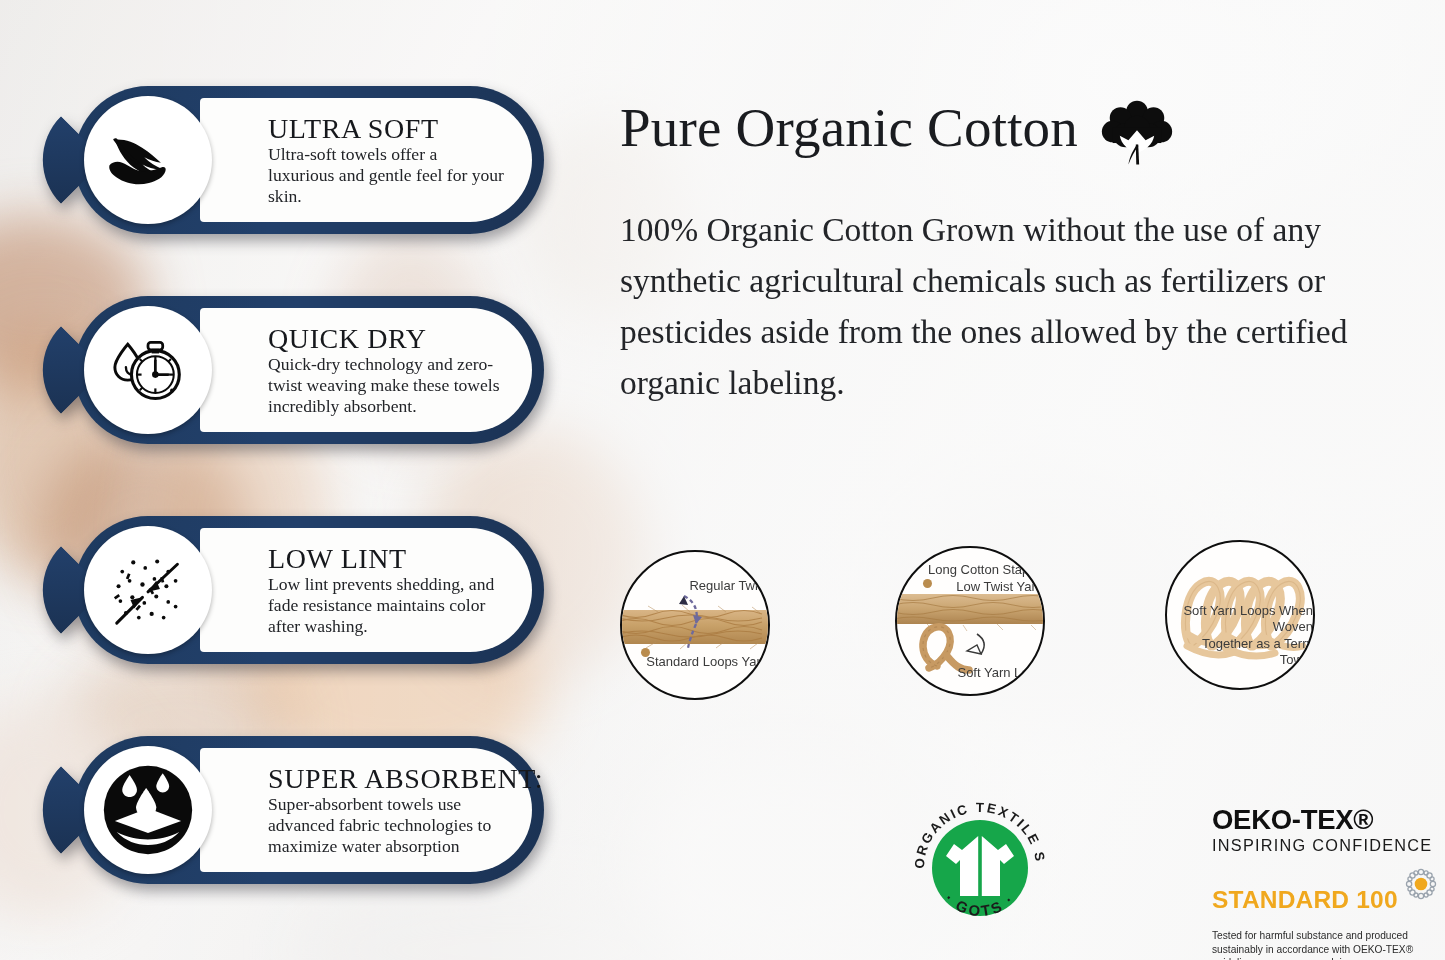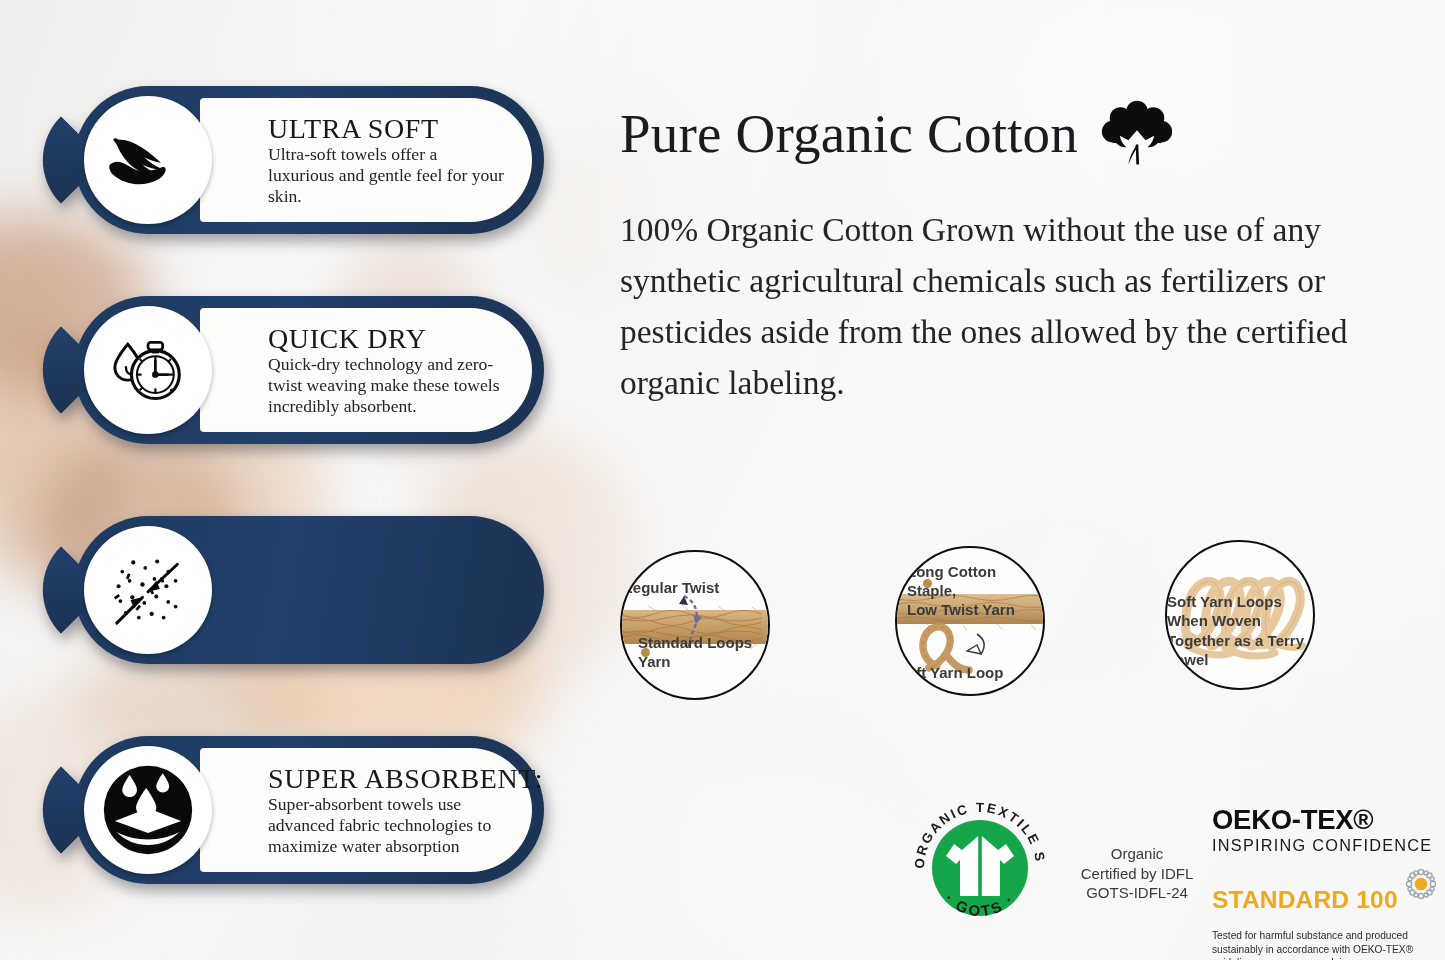--- a/index.html
+++ b/index.html
@@ -114,21 +114,21 @@
   .badge-1 { top: 86px; }
   .badge-2 { top: 296px; }
   .badge-3 { top: 516px; }
   .badge-4 { top: 736px; }
 
   
   .right { position: absolute; left: 612px; top: 0; width: 833px; height: 960px; }
 
   .headline-row {
     position: absolute; left: 8px; top: 100px;
-    display: flex; align-items: center; gap: 22px;
+    display: flex; align-items: flex-start; gap: 22px;
   }
   .headline {
     font-family: "Liberation Serif", serif;
     font-size: 55px;
     color: #1a1c20;
     letter-spacing: .2px;
     line-height: 1;
     white-space: nowrap;
   }
   .boll-icon { width: 74px; height: 66px; display: block; }
@@ -151,24 +151,24 @@
     background: #fffefd;
     border: 2.5px solid #0e0e0e;
     overflow: hidden;
   }
   .yarn-1 { left: 8px;   top: 10px; }
   .yarn-2 { left: 283px; top: 6px;  }
   .yarn-3 { left: 553px; top: 0;  }
   .yarn svg { position: absolute; left: 0; top: 0; width: 150px; height: 150px; }
   .yarn-label {
     position: absolute; left: 0; right: 0;
-    text-align: left;
+    text-align: right;
     font-family: "Liberation Sans", sans-serif;
-    font-size: 15px;
-    font-weight: bold;
+    font-size: 13px;
+    font-weight: normal;
     color: #3b3b3b;
     line-height: 1.28;
   }
   .yl-top    { top: 26px; }
   .yl-bottom { bottom: 27px; }
   .yl-2-top  { top: 14px; }
   .yl-2-bot  { bottom: 12px; }
   .yl-3-bot  { bottom: 19px; }
   .yarn-dot {
     position: absolute;
@@ -295,20 +295,24 @@
           <line x1="72" y1="41" x2="75" y2="38" stroke="#0a0a0a" stroke-width="2.2"></line>
           <line x1="44" y1="69" x2="41" y2="72" stroke="#0a0a0a" stroke-width="2.2"></line>
           <circle cx="76" cy="72" r="2" fill="#0a0a0a"></circle>
         </svg>
       </div>
     </div>
 
     <div class="badge badge-3">
       <div class="badge-shell"></div>
       <div class="badge-tail"></div>
+      <div class="badge-panel">
+        <div class="badge-title">LOW LINT</div>
+        <div class="badge-desc">Low lint prevents shedding, and fade resistance maintains color after washing.</div>
+      </div>
       <div class="badge-icon">
         <svg viewBox="0 0 100 100" aria-hidden="true">
           <g fill="#0a0a0a">
             <circle cx="22" cy="30" r="2"></circle>
               <circle cx="34" cy="20" r="2.3"></circle>
               <circle cx="47" cy="26" r="2"></circle>
             <circle cx="60" cy="19" r="2.2"></circle>
               <circle cx="72" cy="30" r="2"></circle>
               <circle cx="18" cy="46" r="2.2"></circle>
             <circle cx="30" cy="40" r="2"></circle>
@@ -500,25 +504,20 @@
           </g>
           <text font-family="'Liberation Sans', sans-serif" font-size="13.4" font-weight="bold" fill="#1b1b1b" letter-spacing="2.2">
             <textPath href="#ringTop" startOffset="50%" text-anchor="middle">GLOBAL ORGANIC TEXTILE STANDARD</textPath>
           </text>
           <text font-family="'Liberation Sans', sans-serif" font-size="15" font-weight="bold" fill="#1b1b1b" letter-spacing="2.6">
             <textPath href="#ringBot" startOffset="50%" text-anchor="middle">· GOTS ·</textPath>
           </text>
         </svg>
       </div>
 
-      <div class="gots-text">
-        <div>Organic</div>
-        <div>Certified by IDFL</div>
-        <div>GOTS-IDFL-24</div>
-      </div>
 
       <div class="oeko">
         <div class="oeko-title">OEKO-TEX®</div>
         <div class="oeko-sub">INSPIRING CONFIDENCE</div>
         <div class="oeko-std-row">
           <div class="oeko-std">STANDARD 100</div>
           <svg class="oeko-sun" viewBox="0 0 40 40" aria-hidden="true">
             <g fill="none" stroke="#9aa3ad" stroke-width="1.5">
               <circle cx="20" cy="6" r="3.1"></circle>
                 <circle cx="30" cy="10" r="3.1"></circle>

